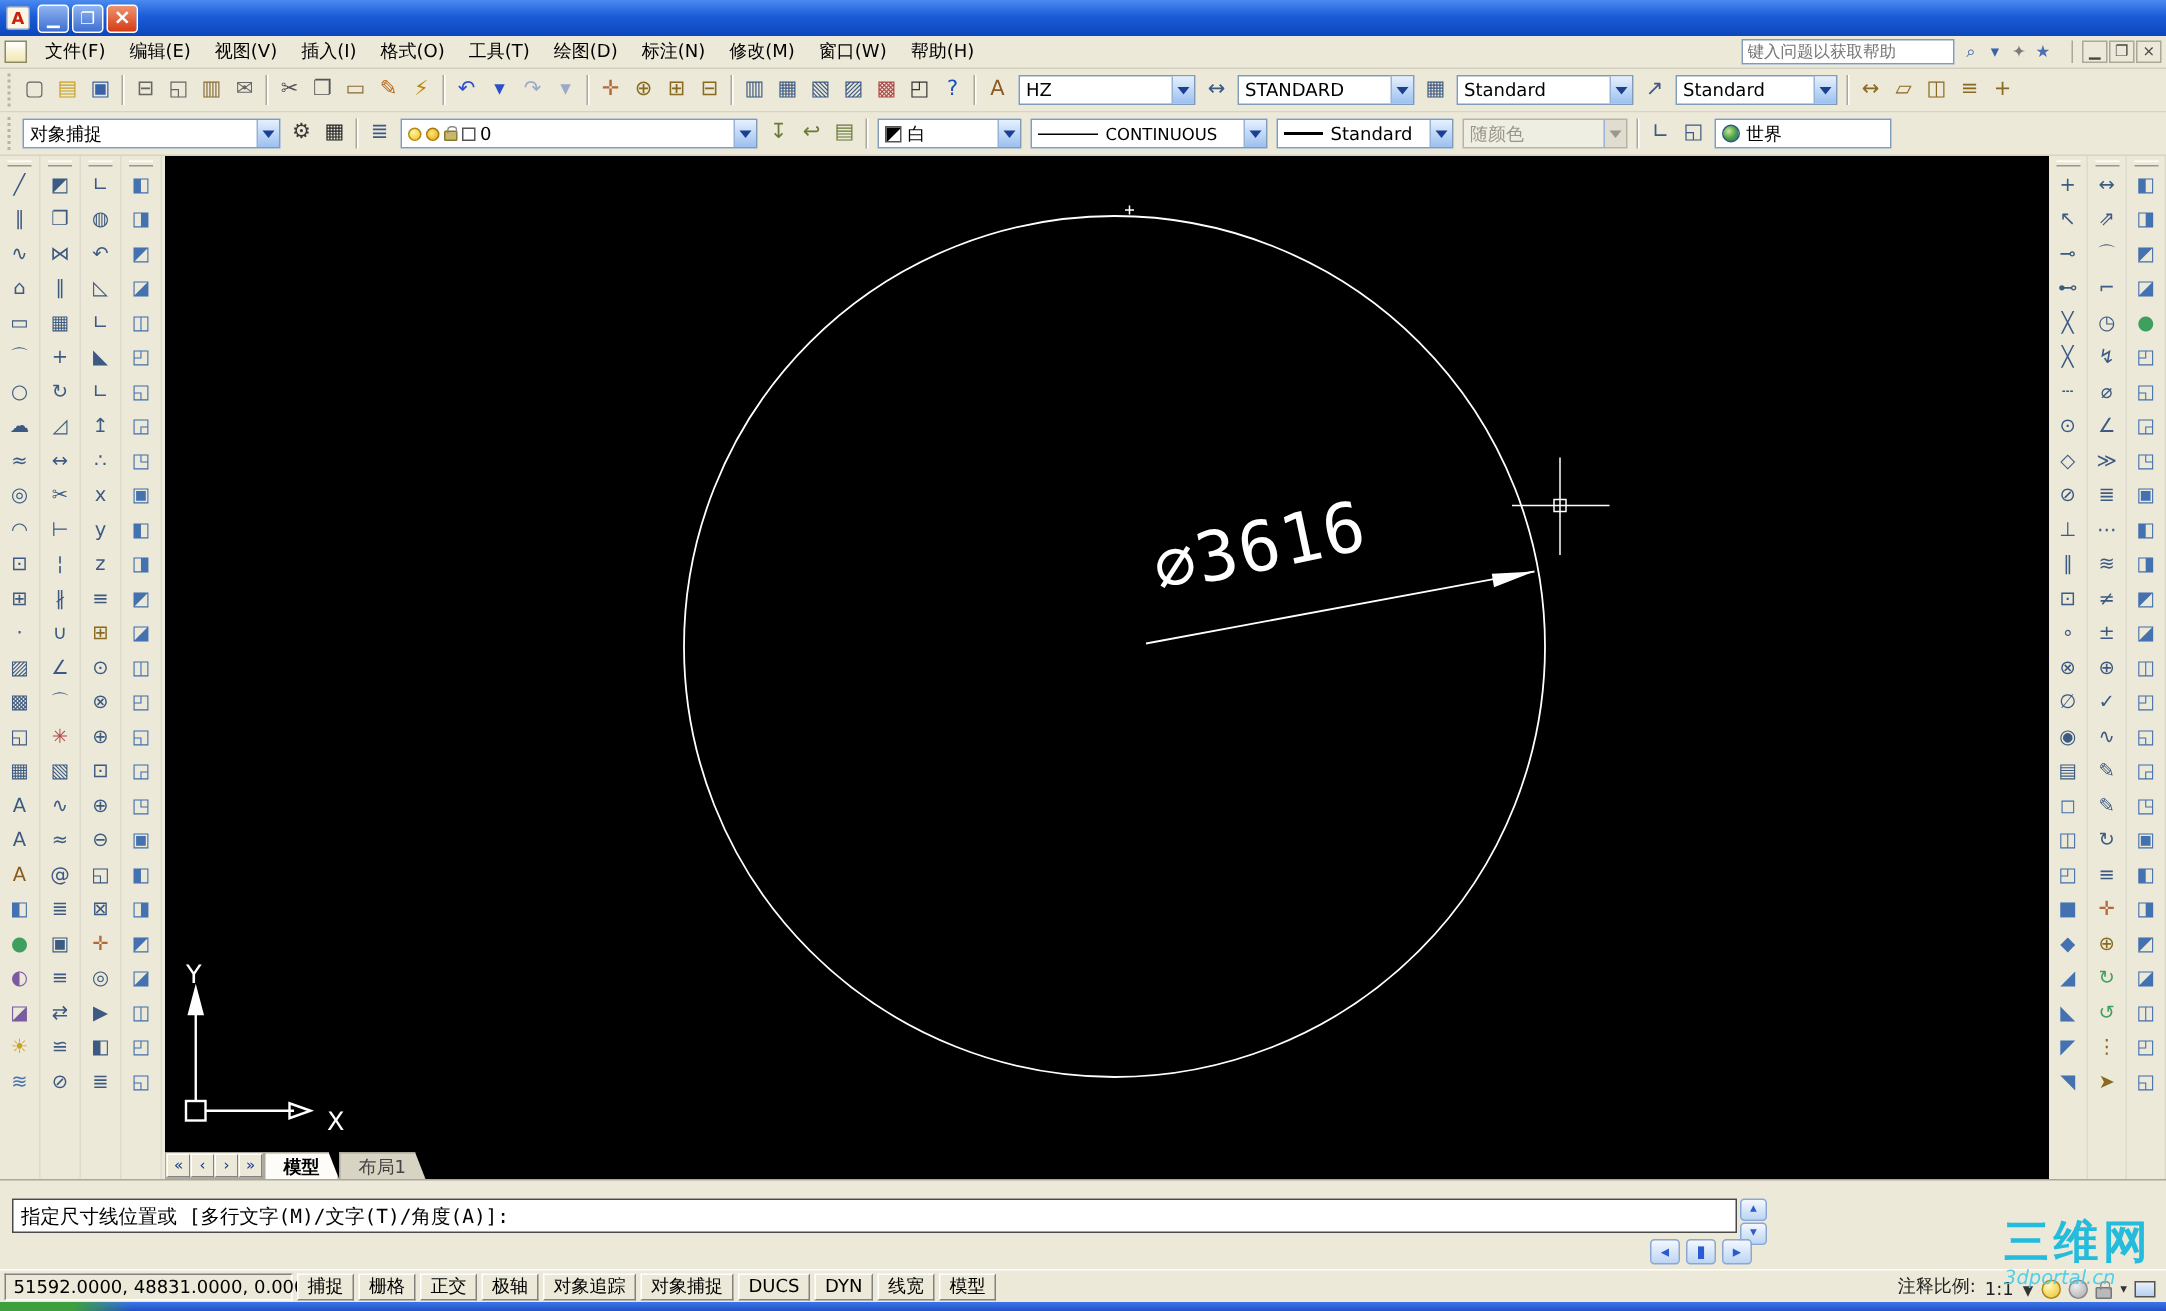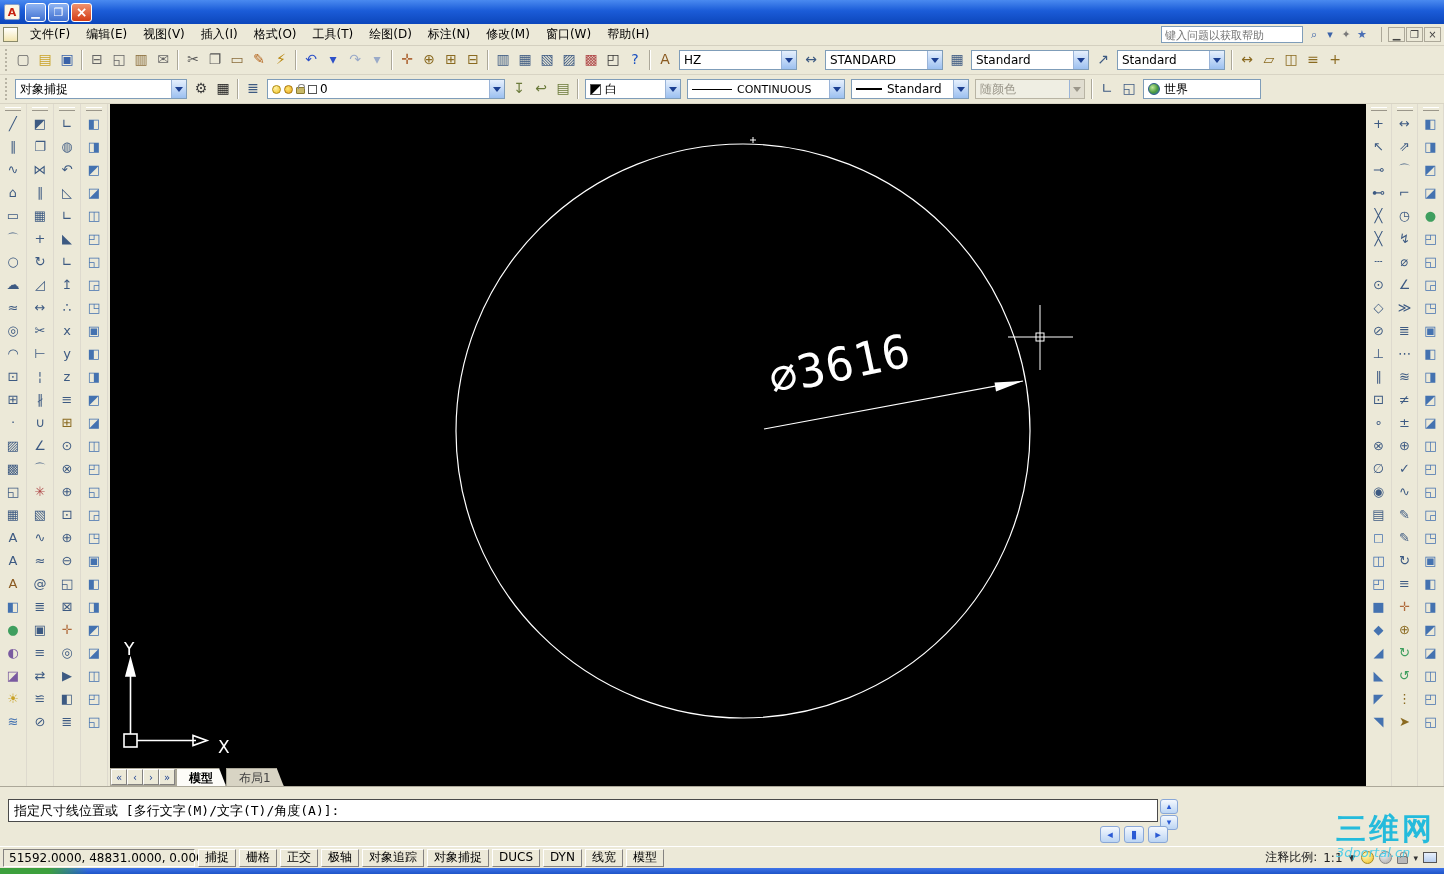--- a/index.html
+++ b/index.html
@@ -79,21 +79,21 @@
 
   
   .wm { position:absolute; left:1336px; top:814px; z-index:6; pointer-events:none; opacity:.92; line-height:1; }
   .wm-title { font-size:30px; font-weight:bold; letter-spacing:3px; color:#14b8dd; }
   .wm-sub { font-size:13px; font-style:italic; color:#45cdea; margin-top:2px; }
 
   
   .status { top:846px; height:22px; background:#ece9d8; border-top:1px solid #fff; display:flex; align-items:center; padding:0 3px; gap:3px; }
   .coords { width:192px; height:18px; line-height:16px; padding:0 5px; border:1px solid; border-color:#848280 #fff #fff #848280; font-size:12px; white-space:nowrap; }
   .toggle { height:18px; line-height:15px; padding:0 6px; background:#ece9d8; border:1px solid; border-color:#fff #848280 #848280 #fff; font-size:12px; white-space:nowrap; }
-  .status-right { margin-left:auto; display:flex; align-items:center; gap:6px; padding-right:4px; }
+  .status-right { margin-left:auto; display:flex; align-items:flex-end; gap:6px; padding-right:4px; }
   .annoscale { font-size:12px; color:#222; }
   .tray { display:flex; align-items:center; gap:5px; }
   .bulb-ico { width:13px; height:13px; border-radius:50%; background:radial-gradient(circle at 35% 30%,#fff8c0,#f0c020); border:1px solid #a88a20; }
   .bulb-ico.gray { background:radial-gradient(circle at 35% 30%,#eee,#aaa); border-color:#888; }
   .lock-ico { position:relative; width:11px; height:8px; background:#b9b9b9; border:1px solid #777; border-radius:1px; margin-top:4px; }
   .lock-ico::before { content:""; position:absolute; top:-5px; left:2px; width:5px; height:5px; border:1.5px solid #8a8a8a; border-bottom:none; border-radius:3px 3px 0 0; }
   .screen-ico { width:14px; height:11px; border:1px solid #555; background:linear-gradient(180deg,#e8f0fc,#b8cff0); }
   .arrow-ico { font-size:9px; color:#333; }
 
   

